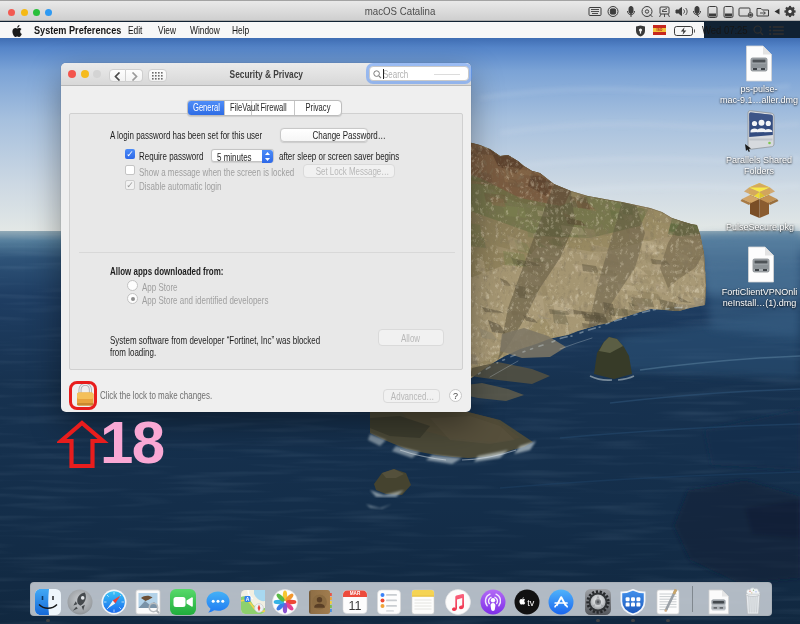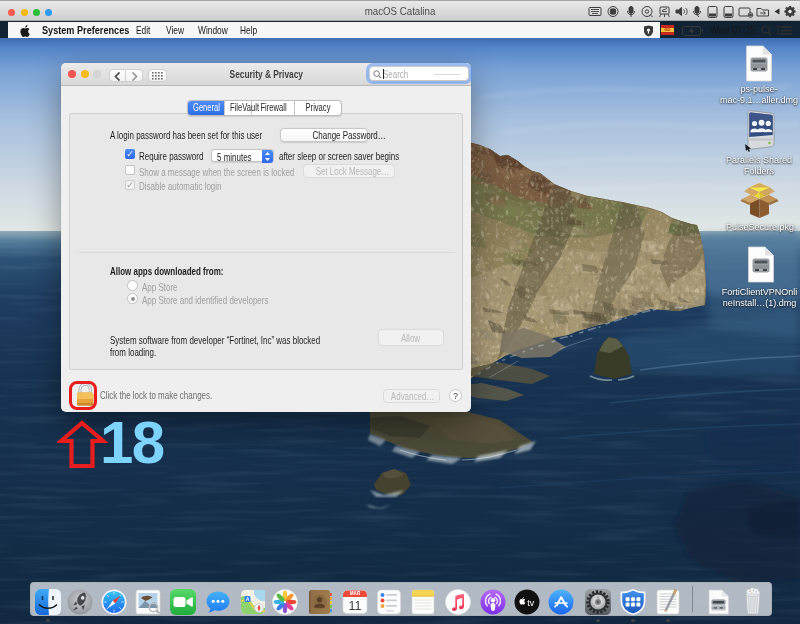--- a/index.html
+++ b/index.html
@@ -8,21 +8,21 @@
   .abs { position:absolute; }
   
   #vmbar { position:absolute; left:0; top:0; width:800px; height:21px;
     background:linear-gradient(#e9e9e9,#cfcfcf); border-top:1px solid #a3a3a3;
     border-bottom:1px solid #ababab; }
   .tl { position:absolute; top:8px; width:7px; height:7px; border-radius:50%; }
   #vmtitle { position:absolute; top:4px; left:0; width:800px; text-align:center;
     font-size:11px; color:#4c4c4c; letter-spacing:0; }
   #vmtitle span{ display:inline-block; transform:scaleX(.88); }
   
-  #menubar { position:absolute; left:8px; top:22px; width:652px; height:16px; background:#f7f7f7; }
+  #menubar { position:absolute; left:0; top:22px; width:704px; height:16px; background:#f7f7f7; }
   .mitem { position:absolute; top:2px; font-size:11px; color:#161616; white-space:nowrap; }
   .sq { display:inline-block; transform:scaleX(.76); transform-origin:0 50%; white-space:nowrap; }
   .sqc { display:inline-block; transform:scaleX(.76); transform-origin:50% 50%; white-space:nowrap; }
   
   #wall { position:absolute; left:0; top:38px; width:800px; height:586px; }
   
   .dlabel { position:absolute; color:#fff; font-size:9px; text-align:center;
     text-shadow:0 1px 2px rgba(0,0,0,.75), 0 0 2px rgba(0,0,0,.5); line-height:10.5px; }
   
   #win { position:absolute; left:61px; top:63px; width:410px; height:349px;
@@ -618,21 +618,21 @@
     <rect x="7.5" y="18.5" width="15" height="4.5" fill="#8d9397"></rect>
     <rect x="9" y="23" width="4" height="2" fill="#3e4347"></rect>
     <rect x="17" y="23" width="4" height="2" fill="#3e4347"></rect>
   </svg>
   <div class="dlabel" style="left:712px; top:287px; width:95px;">FortiClientVPNOnli<br>neInstall…(1).dmg</div>
 
   <div class="abs" style="left:69px; top:381px; width:28px; height:29px; border:3.4px solid #e81d1d; border-radius:8px;"></div>
   <svg class="abs" style="left:57px; top:419px;" width="52" height="52" viewBox="0 0 52 52">
     <polygon points="25,4 46,22 35.5,22 35.5,47 14.5,47 14.5,22 4,22" fill="none" stroke="#e81d1d" stroke-width="4.2"></polygon>
   </svg>
-  <div class="abs red" style="left:100px; top:413px; font-size:60px; font-weight:bold; letter-spacing:-1.5px; line-height:60px; color:#7dd3fc;">18</div>
+  <div class="abs red" style="left:100px; top:413px; font-size:60px; font-weight:bold; letter-spacing:-1.5px; line-height:60px; color:#f9a8d4;">18</div>
 
   <div id="dock"></div>
   <div class="abs" style="left:692px; top:586px; width:1px; height:26px; background:rgba(80,85,90,.5);"></div>
 
   <svg class="dicon" style="left:34.5px;" viewBox="0 0 26 26">
     <defs>
         <linearGradient id="fgr" x1="0" y1="0" x2="0" y2="1">
           <stop offset="0" stop-color="#41a9f5"></stop>
           <stop offset="1" stop-color="#1669d8"></stop>
         </linearGradient>

